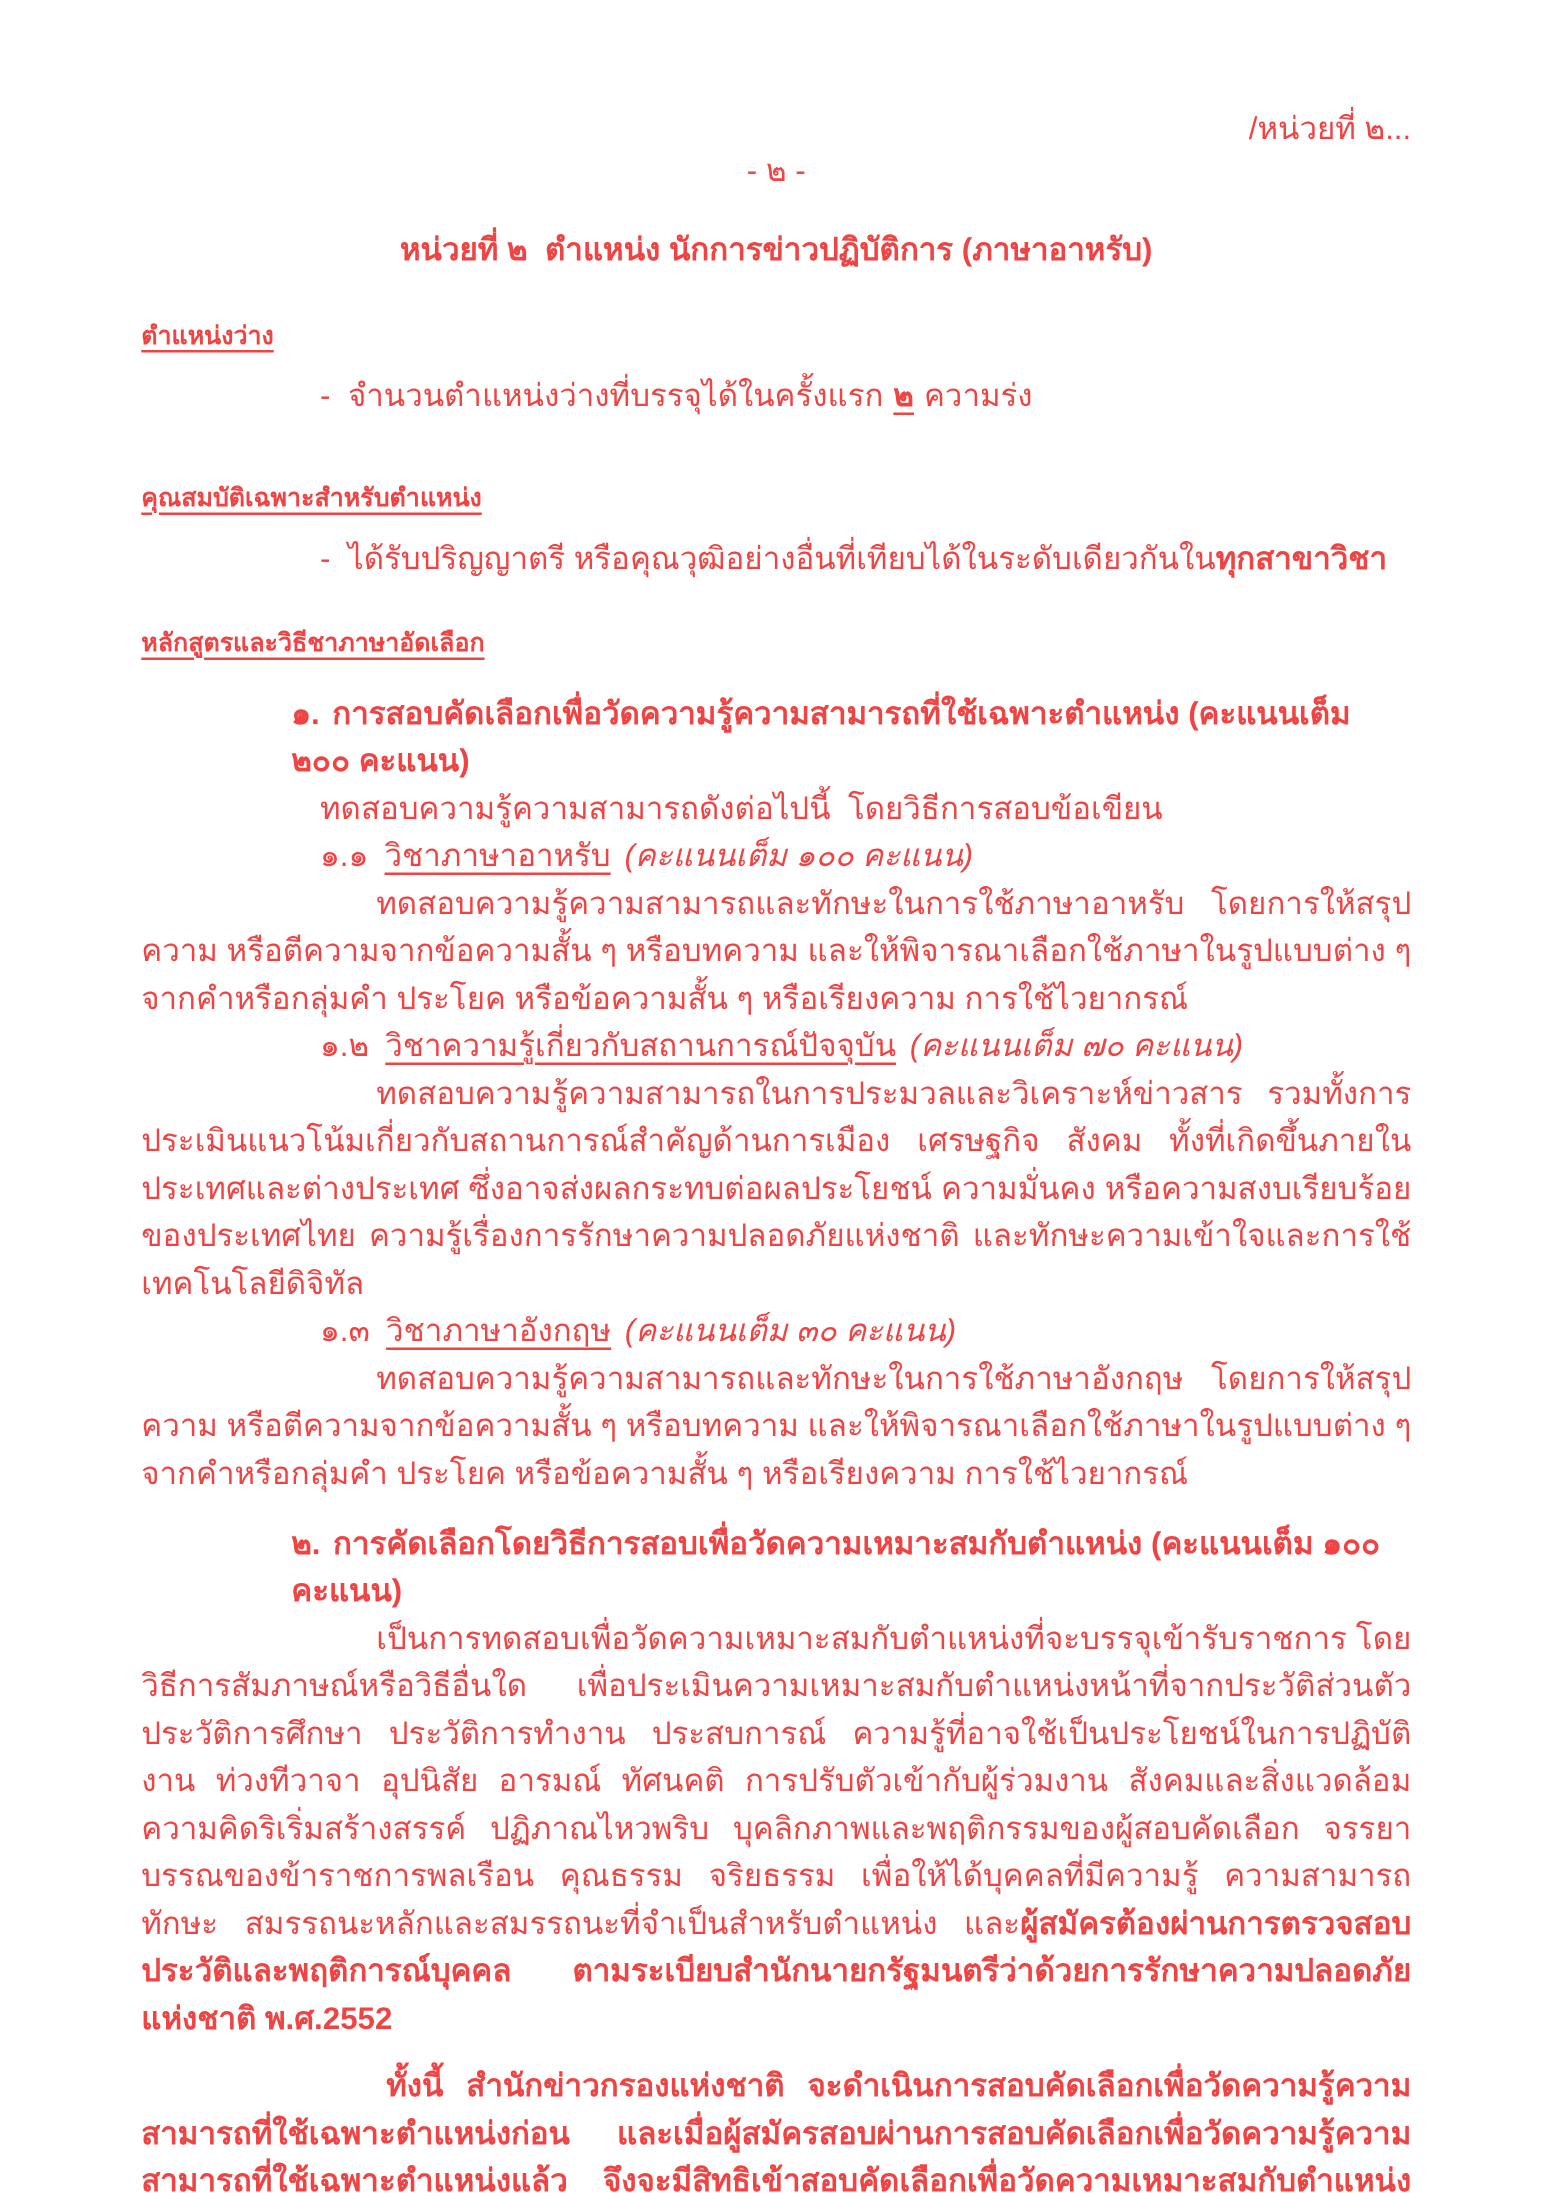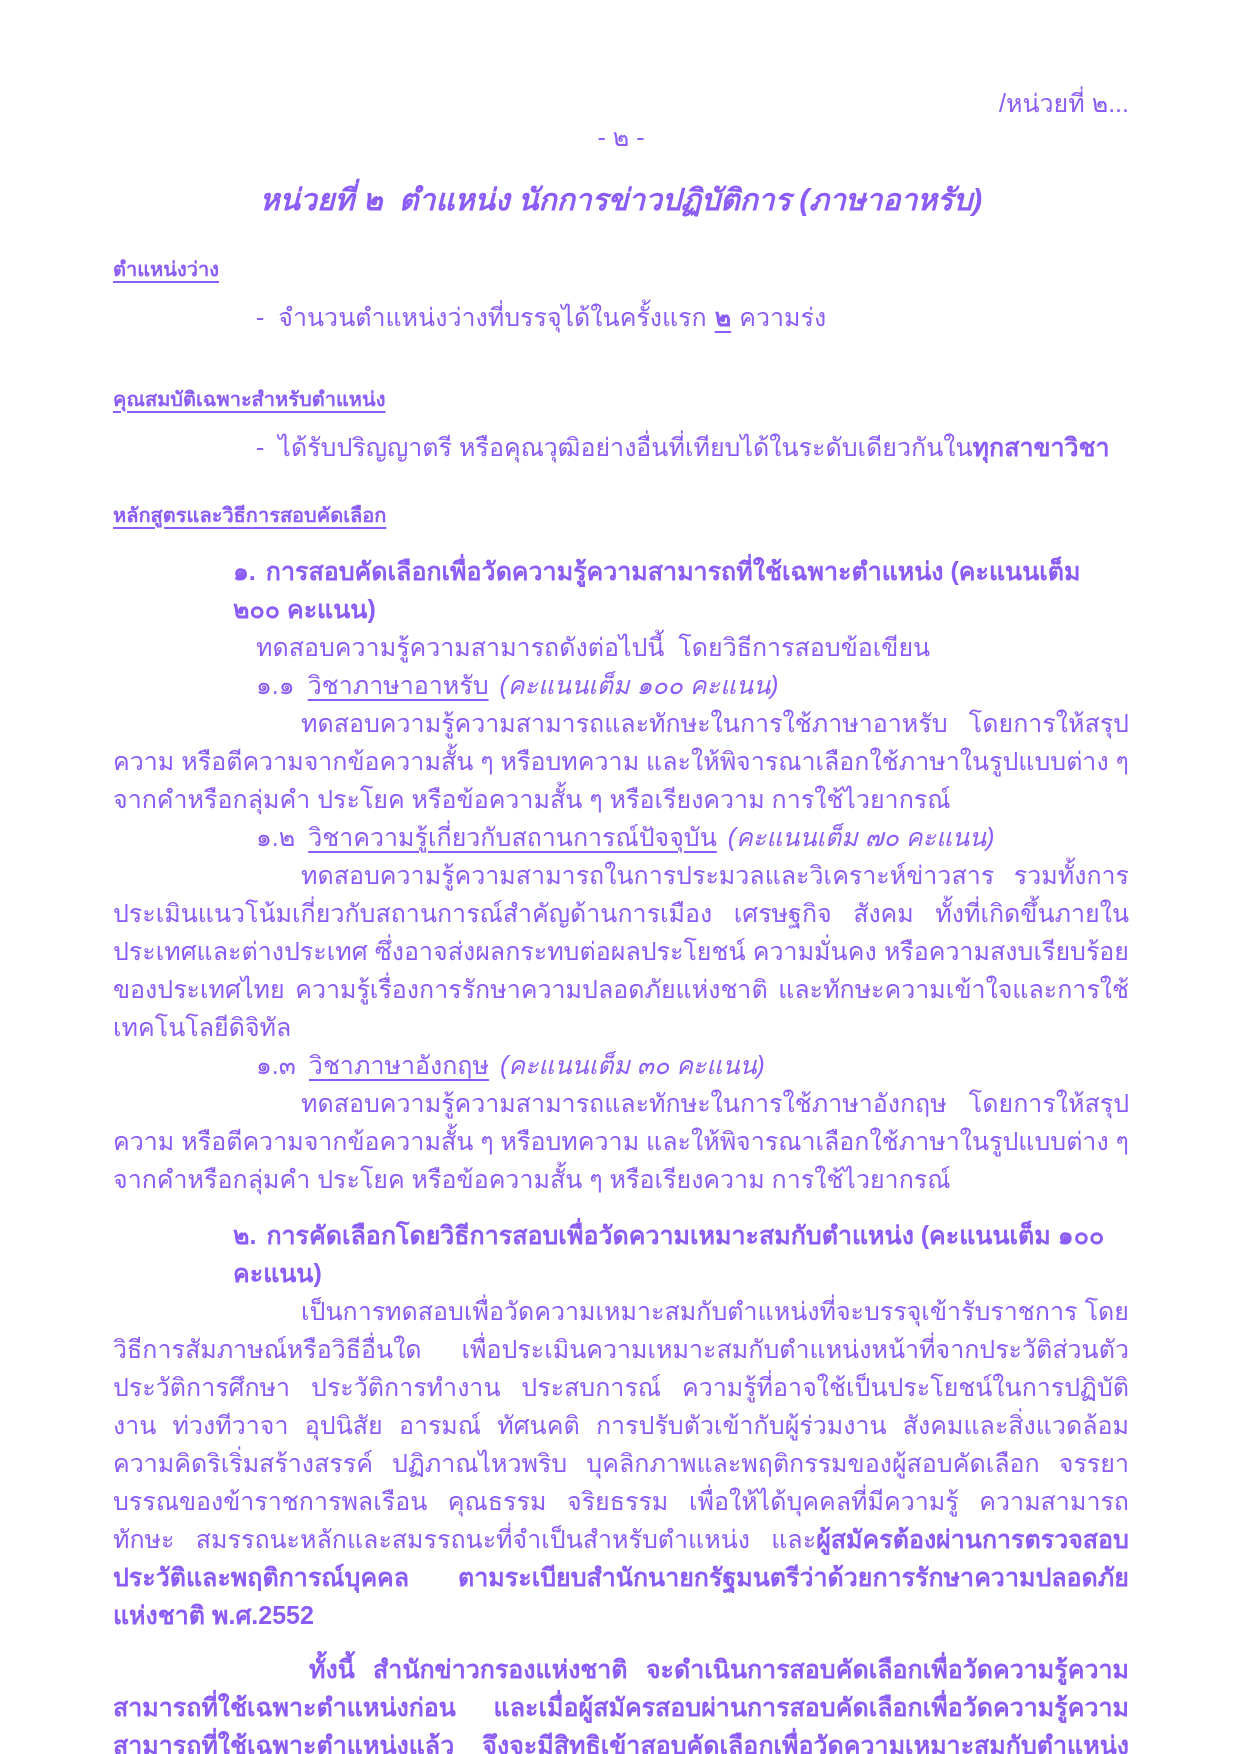--- a/index.html
+++ b/index.html
@@ -7,44 +7,43 @@
     padding: 0;
     background: #ffffff;
   }
   .page {
     position: relative;
     width: 1241px;
     height: 1754px;
     box-sizing: border-box;
     padding: 88px 112px 0 113px;
     background: #ffffff;
-    color: #8b5cf6;
+    color: #ef4444;
     font-family: "Liberation Sans", "DejaVu Sans", sans-serif;
     font-size: 25px;
     line-height: 38px;
     overflow: hidden;
   }
   .hdr-right {
     text-align: right;
     line-height: 30px;
     white-space: pre;
   }
   .pagenum {
     text-align: center;
     line-height: 30px;
     margin-top: 4px;
   }
   .title {
     text-align: center;
-    font-size: 30px;
+    font-size: 25px;
     font-weight: bold;
     margin: 28px 0 0 0;
     line-height: 40px;
     white-space: pre-wrap;
-    font-style: italic;
   }
   .heading {
     font-size: 20px;
     font-weight: bold;
     text-decoration: underline;
     text-decoration-thickness: 2px;
     text-underline-offset: 5px;
     margin: 0;
     line-height: 38px;
   }
@@ -111,21 +110,21 @@
   <h2 class="heading h-vacancy">ตำแหน่งว่าง</h2>
   <p class="bullet">
     <span class="dash">-</span><span>จำนวนตำแหน่งว่างที่บรรจุได้ในครั้งแรก</span><span class="count">๒</span><span>ความร่ง</span>
   </p>
 
   <h2 class="heading h-qual">คุณสมบัติเฉพาะสำหรับตำแหน่ง</h2>
   <p class="bullet">
     <span class="dash">-</span><span>ได้รับปริญญาตรี หรือคุณวุฒิอย่างอื่นที่เทียบได้ในระดับเดียวกันใน</span><span class="b">ทุกสาขาวิชา</span>
   </p>
 
-  <h2 class="heading h-curr">หลักสูตรและวิธีการสอบคัดเลือก</h2>
+  <h2 class="heading h-curr">หลักสูตรและวิธีชาภาษาอัดเลือก</h2>
 
   <p class="part-title">
     <span class="no">๑.</span><span>การสอบคัดเลือกเพื่อวัดความรู้ความสามารถที่ใช้เฉพาะตำแหน่ง (คะแนนเต็ม ๒๐๐ คะแนน)</span>
   </p>
   <p class="intro">ทดสอบความรู้ความสามารถดังต่อไปนี้  โดยวิธีการสอบข้อเขียน</p>
 
   <p class="subheading">
     <span class="no">๑.๑</span>
     <span class="u">วิชาภาษาอาหรับ</span>
     <span class="score">(คะแนนเต็ม ๑๐๐ คะแนน)</span>

